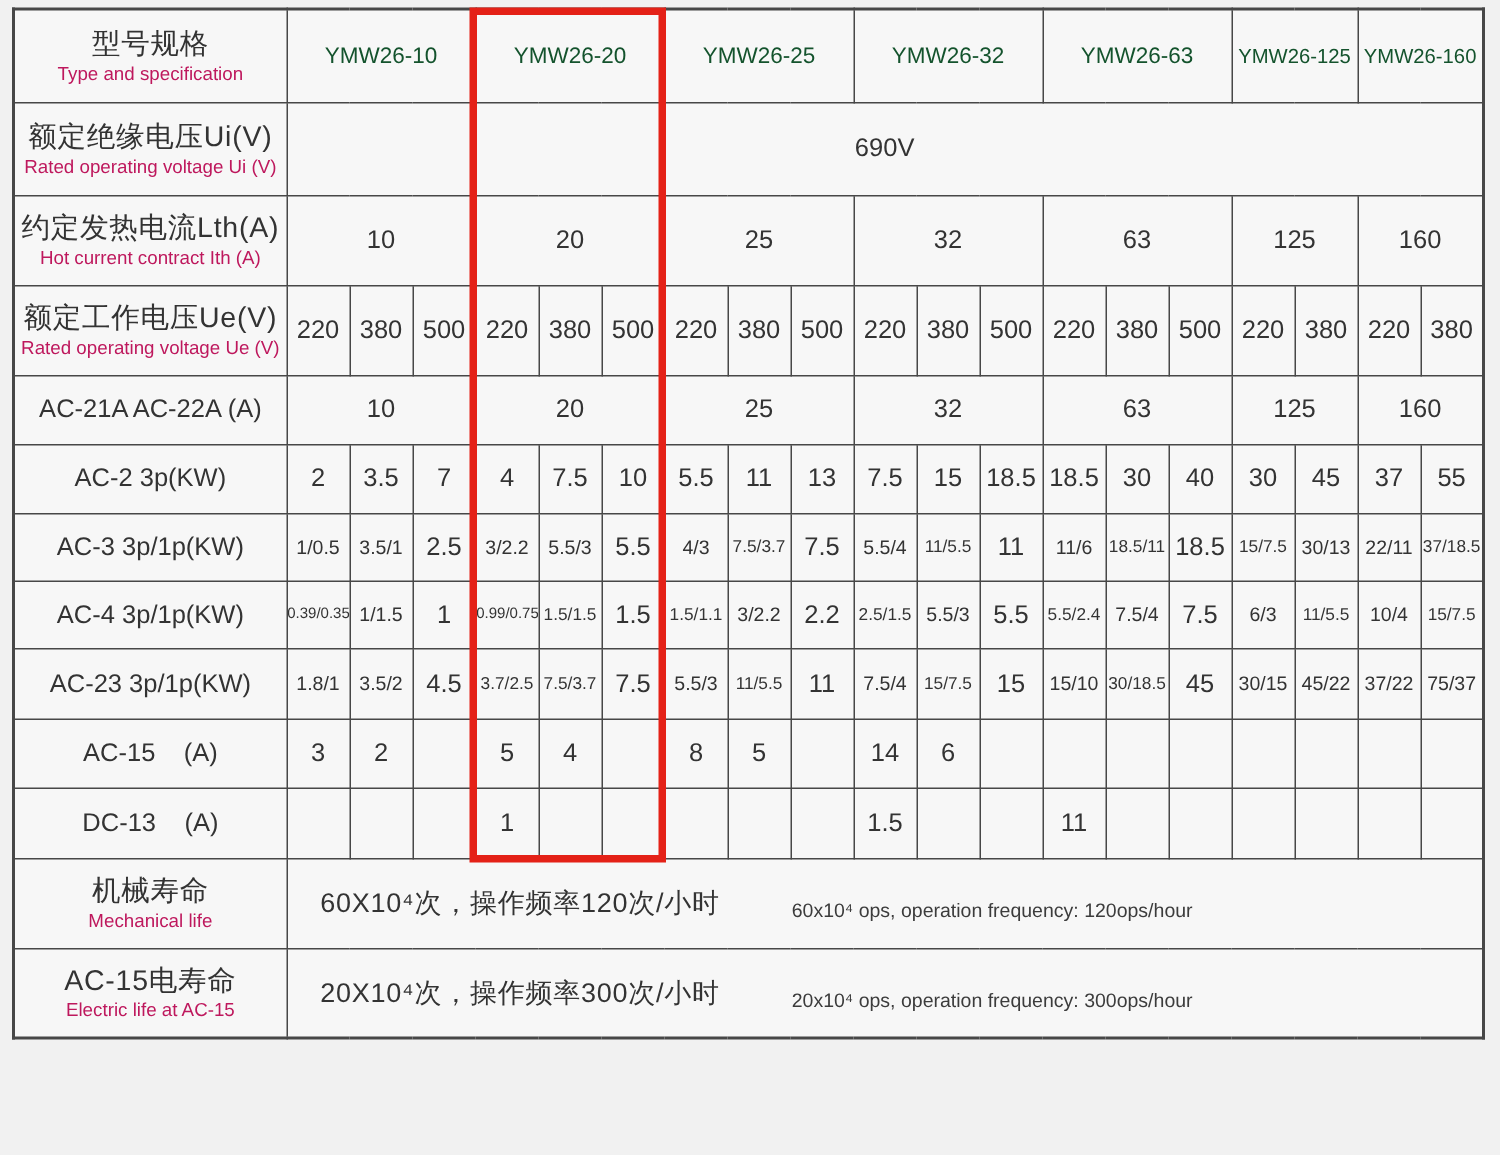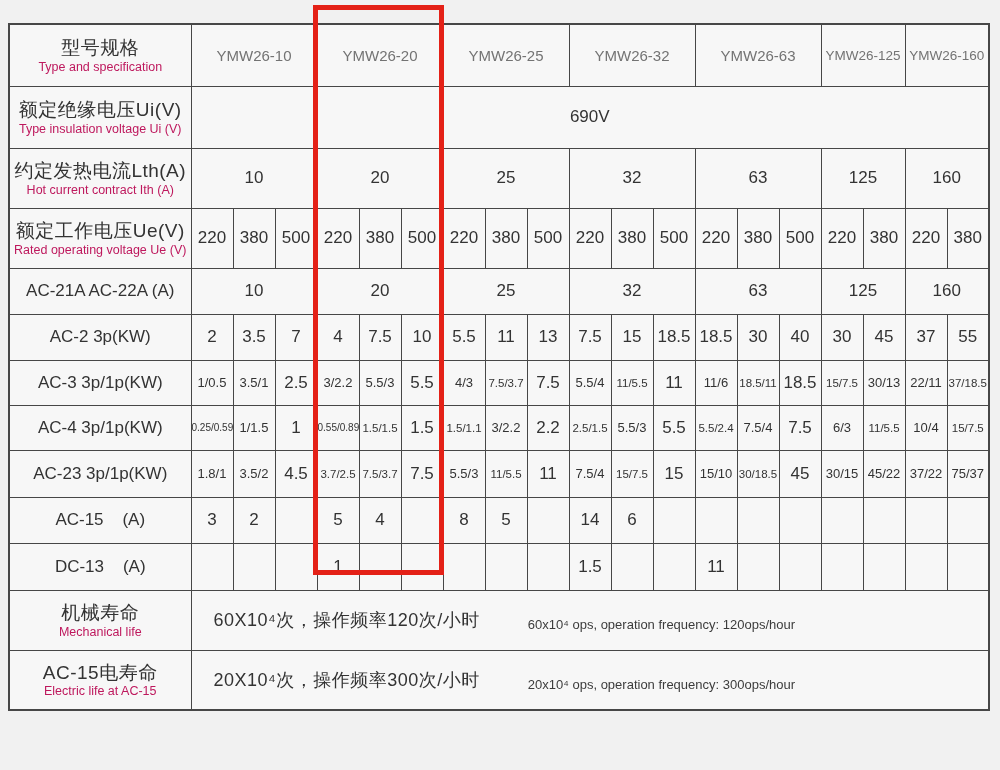--- a/index.html
+++ b/index.html
@@ -5,37 +5,37 @@
   html,body{margin:0;padding:0;}
   body{
     width:1000px;height:770px;
     background:#f1f1f1;
     font-family:"Liberation Sans","DejaVu Sans",sans-serif;
     color:#333;
     overflow:hidden;
   }
   .page{position:relative;width:1000px;height:770px;}
   table.spec{
-    position:absolute;left:8px;top:23px;width:982px;
+    position:absolute;left:8px;top:5px;width:982px;
     border-collapse:collapse;table-layout:fixed;
     background:#f7f7f7;
     border:2px solid #474747;
   }
   td{
     border:1.6px solid #474747;
     text-align:center;vertical-align:middle;
     padding:0;overflow:hidden;
   }
   
   td.lbl{padding:2px 1px;}
   .lbl-zh{display:block;font-size:19px;line-height:1.25;letter-spacing:.5px;color:#333;}
   .lbl-en{display:block;font-size:12.5px;line-height:1.15;color:#be185d;}
   .lbl-one{font-size:17px;white-space:pre;color:#333;}
   
-  td.model{font-size:15px;color:#737373;}
+  td.model{font-size:15px;color:#14532d;}
   td.model.sm{font-size:13.5px;}
   
   td.val{font-size:17px;color:#333;}
   td.val.md{font-size:13px;}
   td.val.sm{font-size:11.5px;}
   td.val.xs{font-size:10px;}
   
   td.life{text-align:left;}
   .life-wrap{display:flex;align-items:flex-end;padding-left:22px;gap:48px;}
   .life-zh{font-size:18px;letter-spacing:.5px;white-space:nowrap;}
@@ -85,21 +85,21 @@
           <td class="model" colspan="3">YMW26-20</td>
           <td class="model" colspan="3">YMW26-25</td>
           <td class="model" colspan="3">YMW26-32</td>
           <td class="model" colspan="3">YMW26-63</td>
           <td class="model sm" colspan="2">YMW26-125</td>
           <td class="model sm" colspan="2">YMW26-160</td>
         </tr>
         <tr style="height: 62px;">
           <td class="lbl">
             <span class="lbl-zh">额定绝缘电压Ui(V)</span>
-            <span class="lbl-en">Type insulation voltage Ui (V)</span>
+            <span class="lbl-en">Rated operating voltage Ui (V)</span>
           </td>
           <td class="val" colspan="19">690V</td>
         </tr>
         <tr style="height: 60px;">
           <td class="lbl">
             <span class="lbl-zh">约定发热电流Lth(A)</span>
             <span class="lbl-en">Hot current contract Ith (A)</span>
           </td>
           <td class="val" colspan="3">10</td>
           <td class="val" colspan="3">20</td>
@@ -183,24 +183,24 @@
           <td class="val md">11/6</td>
           <td class="val sm">18.5/11</td>
           <td class="val">18.5</td>
           <td class="val sm">15/7.5</td>
           <td class="val md">30/13</td>
           <td class="val md">22/11</td>
           <td class="val sm">37/18.5</td>
         </tr>
         <tr style="height: 45px;">
           <td class="lbl"><span class="lbl-one">AC-4 3p/1p(KW)</span></td>
-          <td class="val xs">0.25/0.59</td>
+          <td class="val xs">0.39/0.35</td>
           <td class="val md">1/1.5</td>
           <td class="val">1</td>
-          <td class="val xs">0.55/0.89</td>
+          <td class="val xs">0.99/0.75</td>
           <td class="val sm">1.5/1.5</td>
           <td class="val">1.5</td>
           <td class="val sm">1.5/1.1</td>
           <td class="val md">3/2.2</td>
           <td class="val">2.2</td>
           <td class="val sm">2.5/1.5</td>
           <td class="val md">5.5/3</td>
           <td class="val">5.5</td>
           <td class="val sm">5.5/2.4</td>
           <td class="val md">7.5/4</td>

